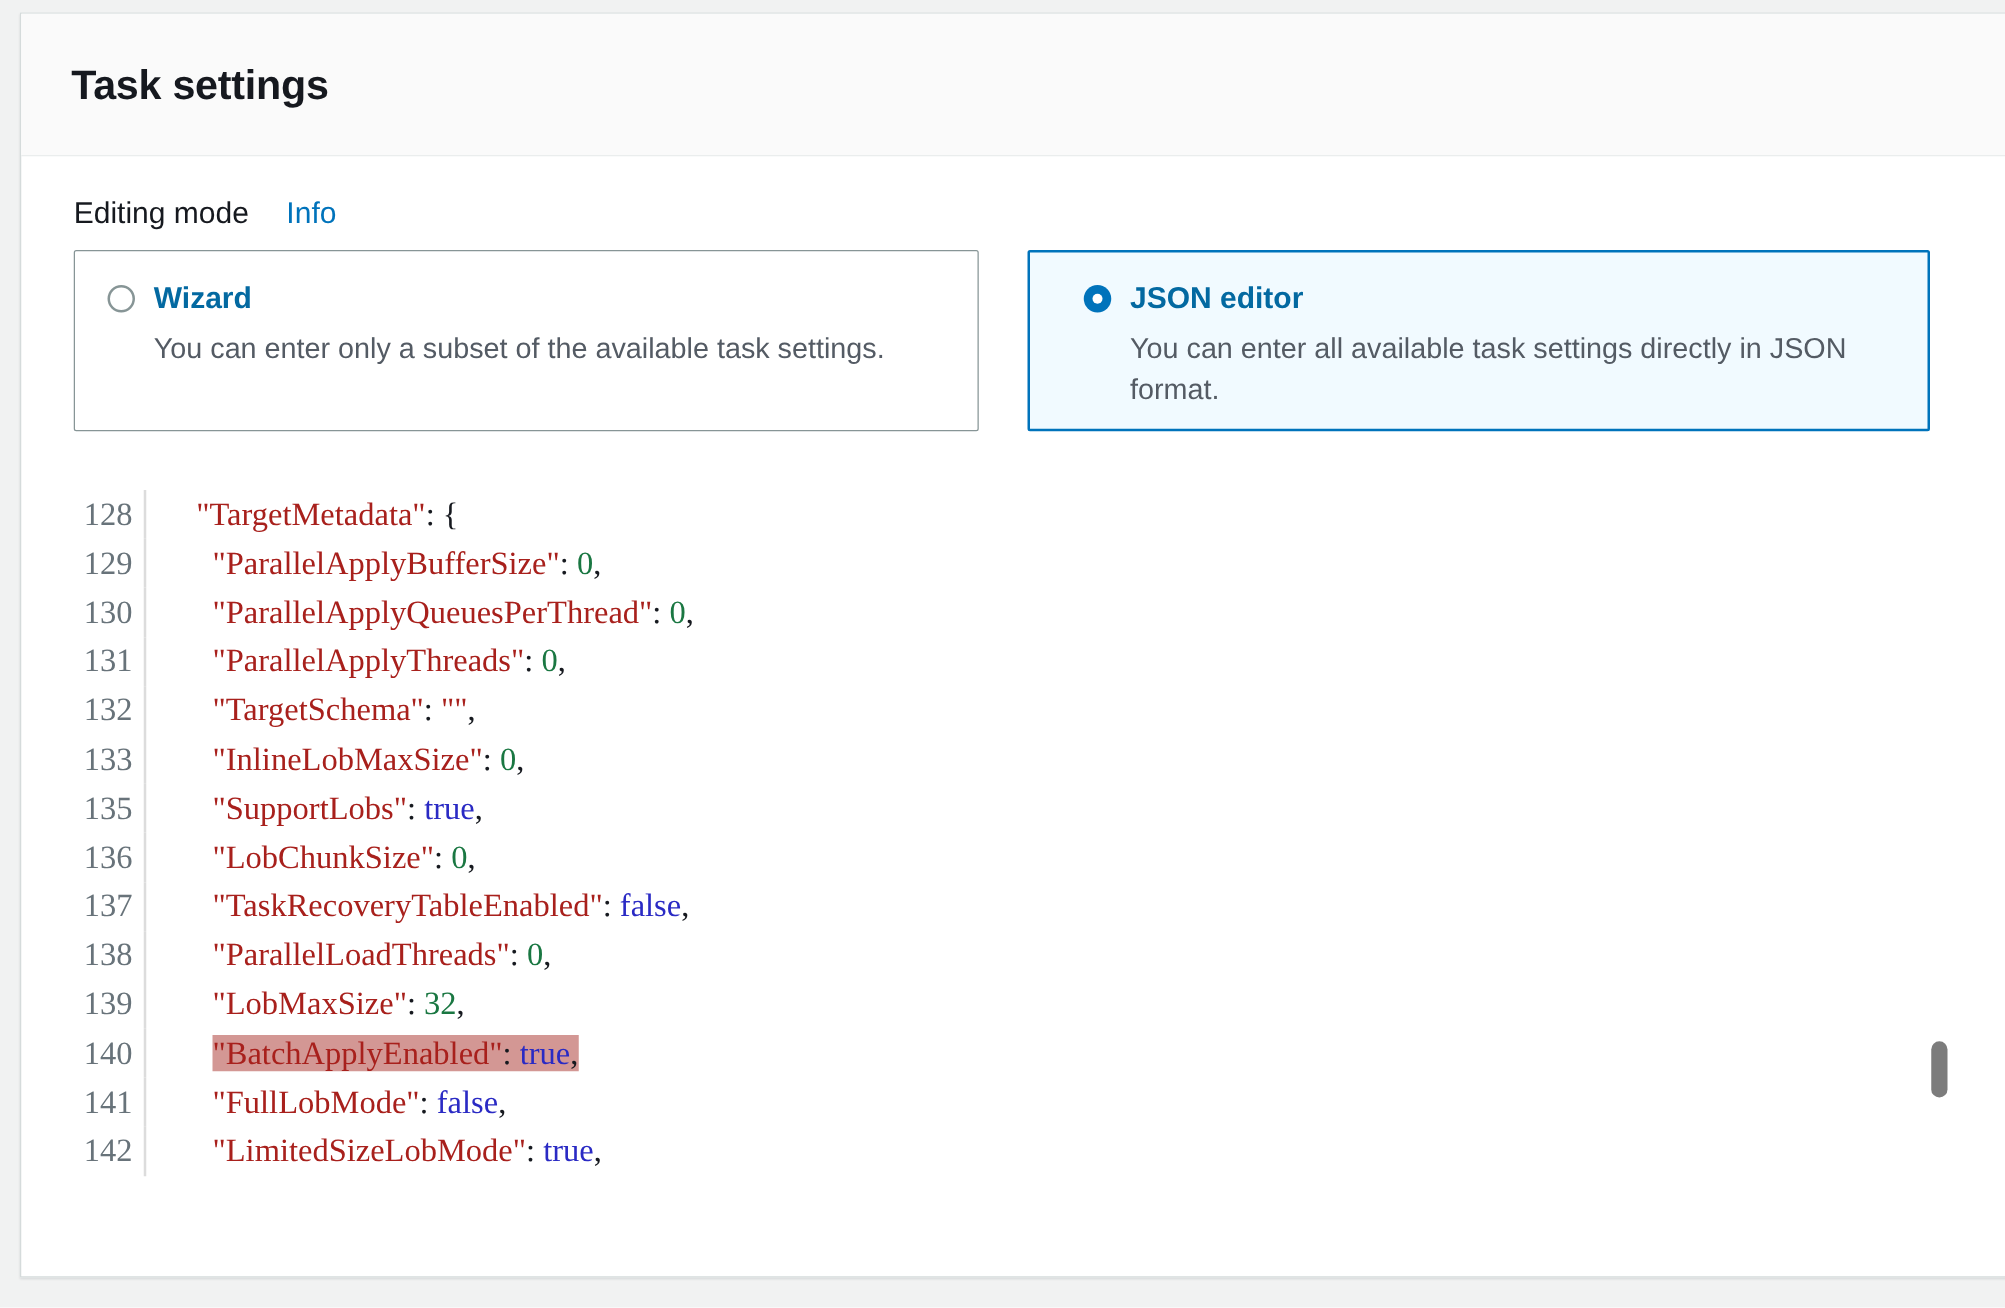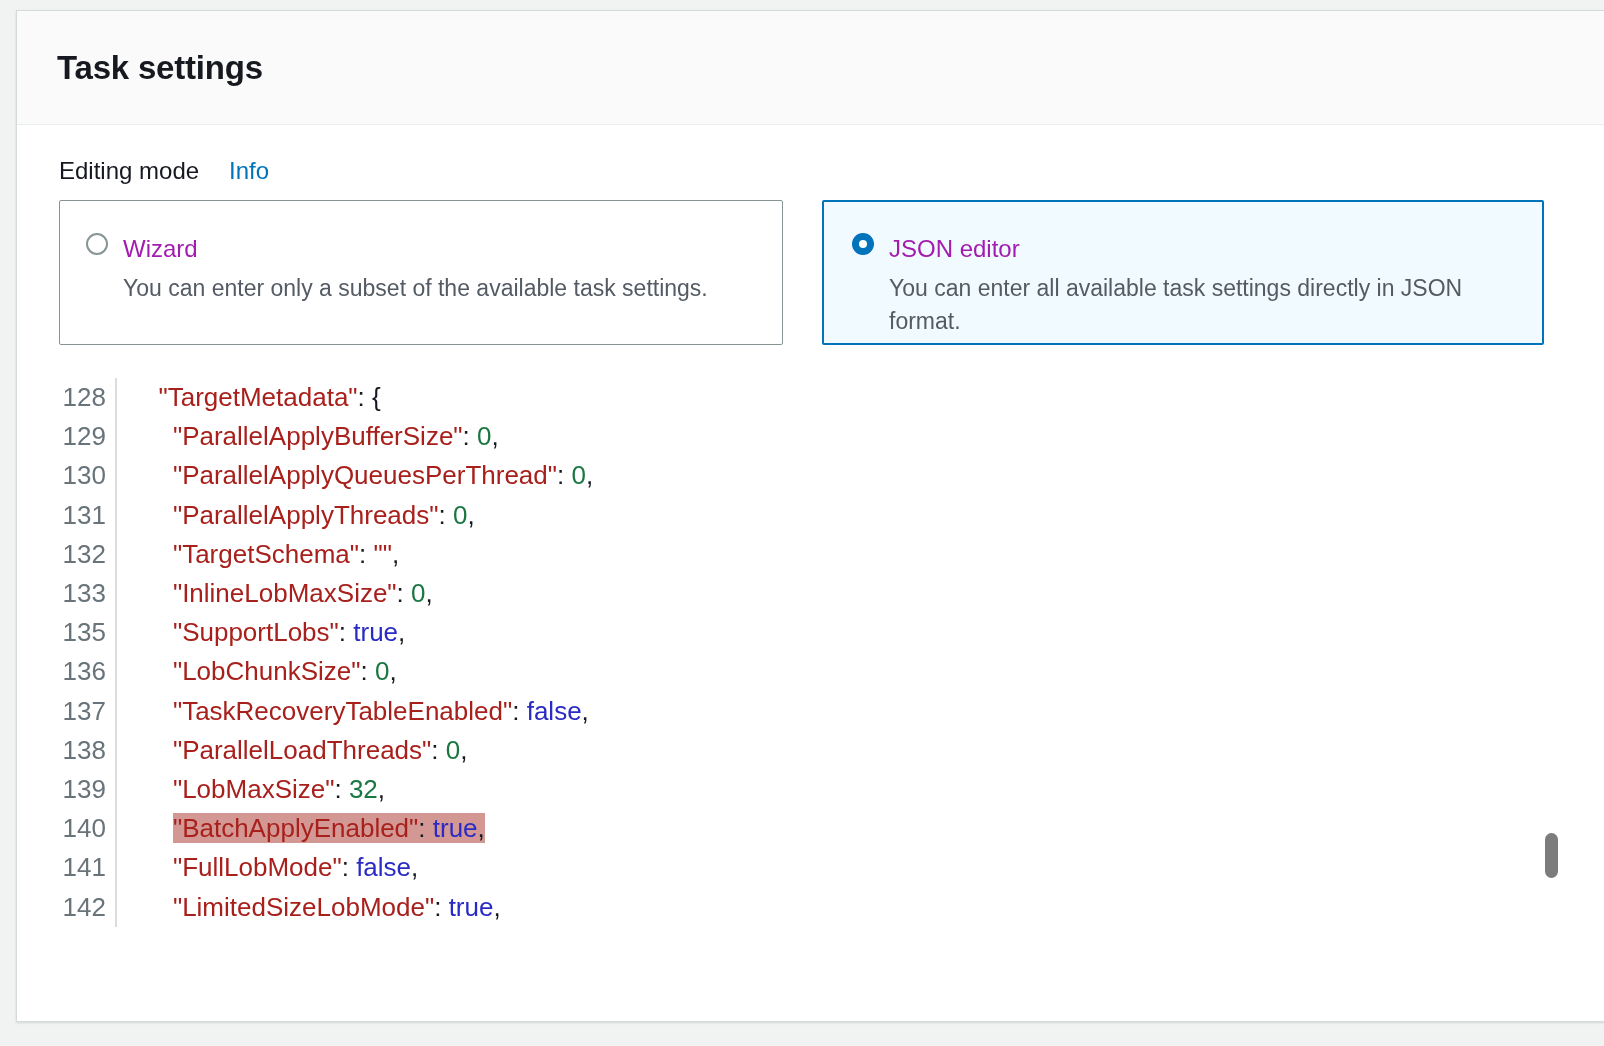--- a/index.html
+++ b/index.html
@@ -26,38 +26,38 @@
   .mode-row { font-size:24px; color:#16191f; display:flex; align-items:baseline;gap:30px; }
   .info-link { color:var(--accent,#0073bb); font-weight:400; text-decoration:none; cursor:pointer; }
 
   .tiles { display:flex; gap:39px; margin-top:15px; }
   .tile {
     width:724px; height:145px; background:#fff;
     border:1px solid #879596; border-radius:2px; padding:24px 26px; cursor:pointer;
   }
   .tile.selected {
     width:722px; border:2px solid var(--accent,#0073bb);
-    background:#f1faff; padding:23px 28px;
+    background:#f1faff; padding:23px 43px;
   }
   .tile-head { display:flex; align-items:center; gap:15px; }
   .radio {
     width:22px; height:22px; border-radius:50%; flex:none;
     border:2px solid #879596; background:#fff;
   }
   .radio.checked { border:none; background:var(--accent,#0073bb); position:relative; }
   .radio.checked::after {
     content:""; position:absolute; top:7px; left:7px;
     width:8px; height:8px; border-radius:50%; background:#fff;
   }
-  .tile-title { font-size:24px; font-weight:400; color:#a21caf;margin-top:10px; }
+  .tile-title { font-size:24px; font-weight:700; color:#0369a1; }
   .tile-desc {
     margin:9px 0 0 37px; font-size:23px; color:#545b64; line-height:1.42; max-width:665px;
   }
 
-  .editor { margin-top:33px; font-family:Liberation Sans, sans-serif; font-size:26px; }
+  .editor { margin-top:47px; font-family:Liberation Serif, serif; font-size:26px; }
   .code-line { display:flex; height:39.2px; align-items:center; white-space:pre; }
   .ln {
     flex:none; width:58px; text-align:right; padding-right:9px;
     border-right:2px solid #dcdcdc; color:#68737a;
     align-self:stretch; display:flex; align-items:center; justify-content:flex-end;
   }
   .code { padding-left:27px; }
   .tok-key { color:var(--key-red,#a8201c); }
   .tok-str { color:var(--key-red,#a8201c); }
   .tok-num { color:var(--num-green,#1a7742); }

